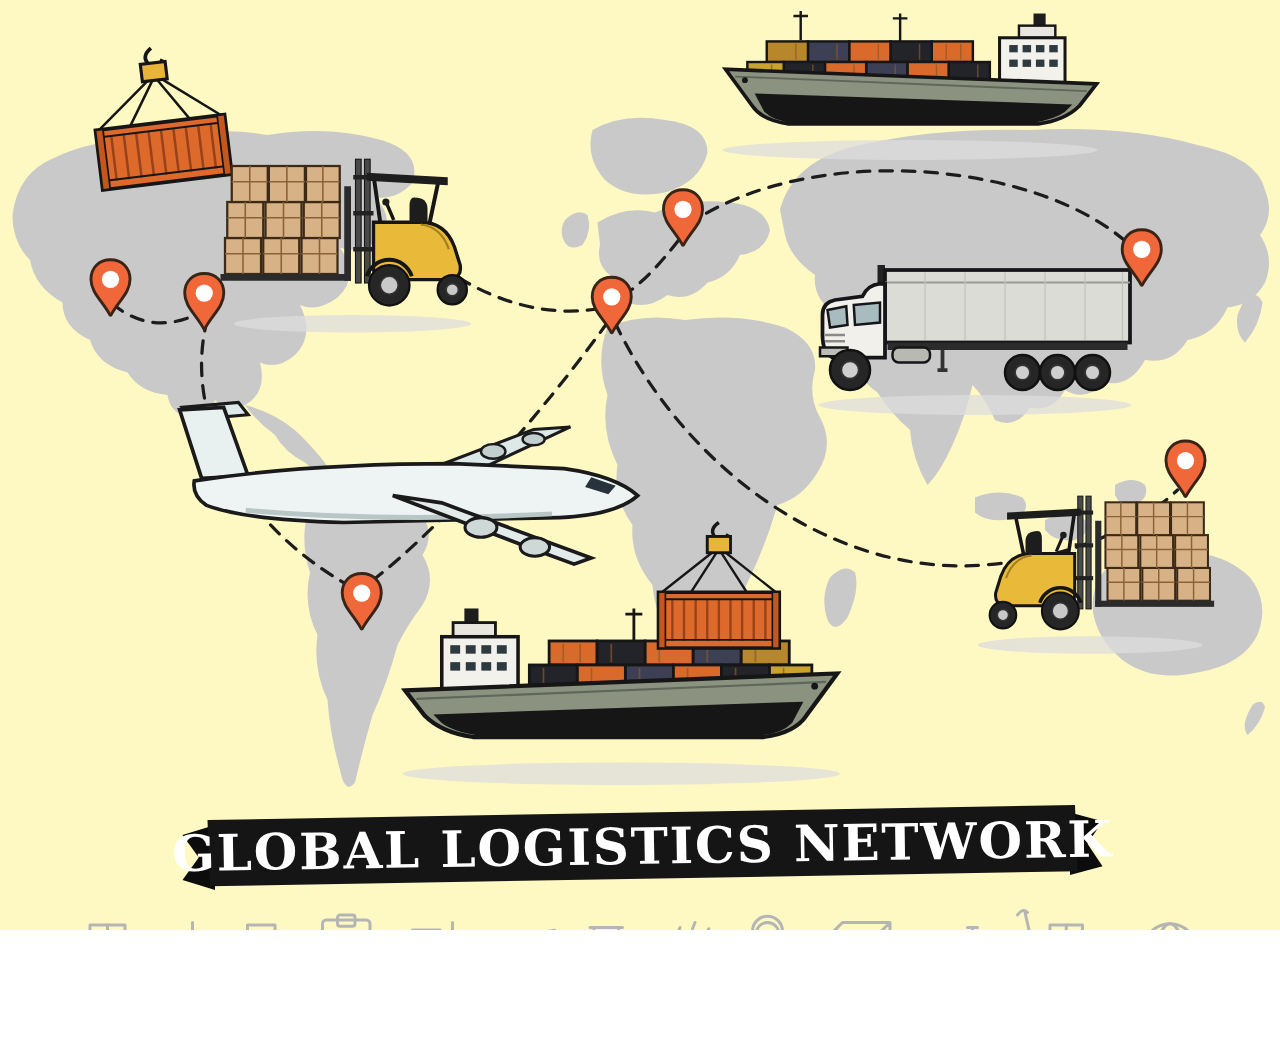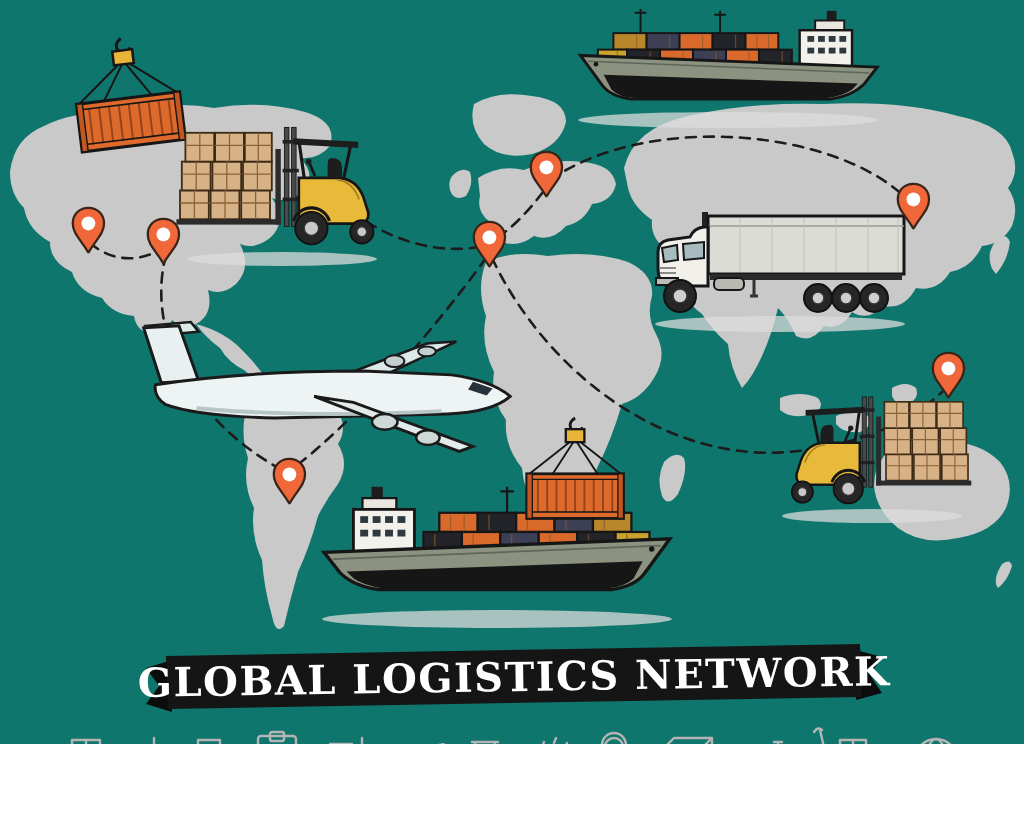--- a/index.html
+++ b/index.html
@@ -1,16 +1,16 @@
 <!DOCTYPE html>
 <html><head>
 <meta charset="utf-8">
 <style>
   html,body{margin:0;padding:0;background:#ffffff;font-family:"Liberation Sans",sans-serif;}
-  .scene{position:relative;width:1024px;height:744px;background:#0f766e;overflow:hidden;}
+  .scene{position:relative;width:1024px;height:744px;background:#fef9c3;overflow:hidden;}
   .scene svg{display:block;}
   .banner-text{font-family:"DejaVu Serif",serif;font-weight:bold;}
 </style>
 </head>
 <body>
 
 <div class="scene">
 <svg width="1024" height="838" viewBox="0 0 1024 838" xmlns="http://www.w3.org/2000/svg">
 
   <defs>

